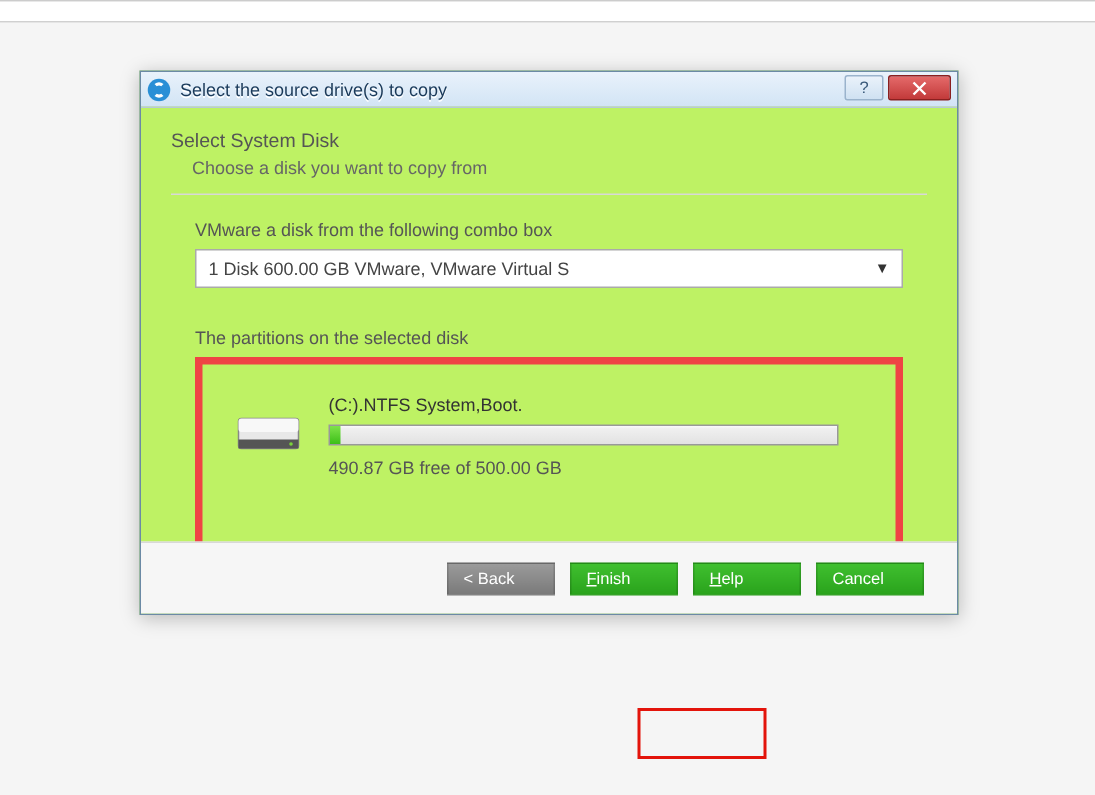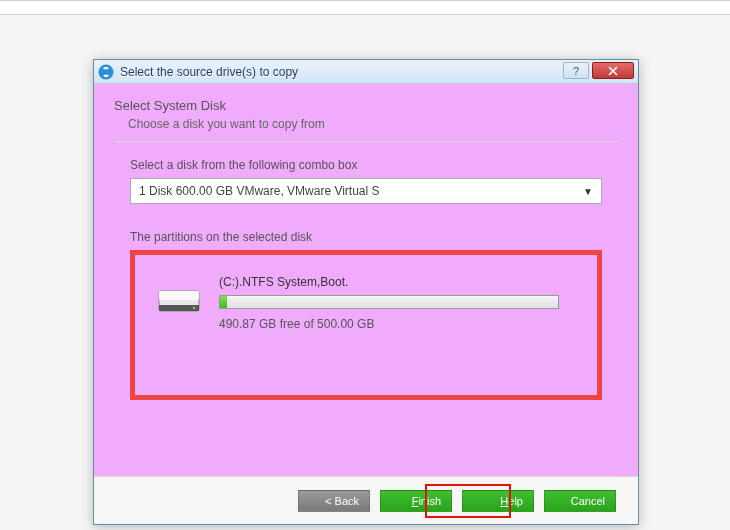--- a/index.html
+++ b/index.html
@@ -15,24 +15,24 @@
     border-top: 1px solid #ccc;
   }
   .topgap {
     height: 14px;
     background: #fff;
     border-bottom: 1px solid #d0d0d0;
   }
   .dialog {
     position: absolute;
     left: 93px;
-    top: 58px;
+    top: 46px;
     width: 546px;
-    height: 466px;
-    background: #f0abfc;
+    height: 363px;
+    background: #bef264;
     border: 1px solid #6b8aa5;
     box-shadow: 0 2px 12px rgba(0,0,0,0.25);
   }
   .titlebar {
     height: 24px;
     background: linear-gradient(#e9f2fb, #d2e4f5);
     border-bottom: 1px solid #b8c8d8;
     display: flex;
     align-items: center;
     padding: 0 4px 0 4px;
@@ -168,21 +168,21 @@
     align-items: center;
     justify-content: flex-end;
     padding-right: 22px;
     gap: 10px;
   }
   .btn {
     min-width: 72px;
     height: 22px;
     display: flex;
     align-items: center;
-    justify-content: flex-end;
+    justify-content: flex-start;
     font-size: 11px;
     color: #fff;
     cursor: pointer;
     padding: 0 10px;
     border: 1px solid rgba(0,0,0,0.15);
   }
   .btn.gray {
     background: linear-gradient(#9a9a9a,#7a7a7a);
   }
   .btn.green {
@@ -222,21 +222,21 @@
       </div>
     </div>
   </div>
 
   <div class="body">
     <div class="heading">Select System Disk</div>
     <div class="subheading">Choose a disk you want to copy from</div>
     <hr class="hr">
 
     <div class="inner">
-      <div class="label">Select a disk from the following combo box</div>
+      <div class="label">VMware a disk from the following combo box</div>
       <div class="combo">
         <span>1 Disk 600.00 GB VMware,  VMware Virtual S</span>
         <span class="arrow">▼</span>
       </div>
 
       <div class="partlabel">The partitions on the selected disk</div>
       <div class="partbox">
         <div class="diskicon">
           <svg viewBox="0 0 44 34">
             <rect x="2" y="8" width="40" height="20" rx="2" fill="#e8e8e8" stroke="#888"></rect>

